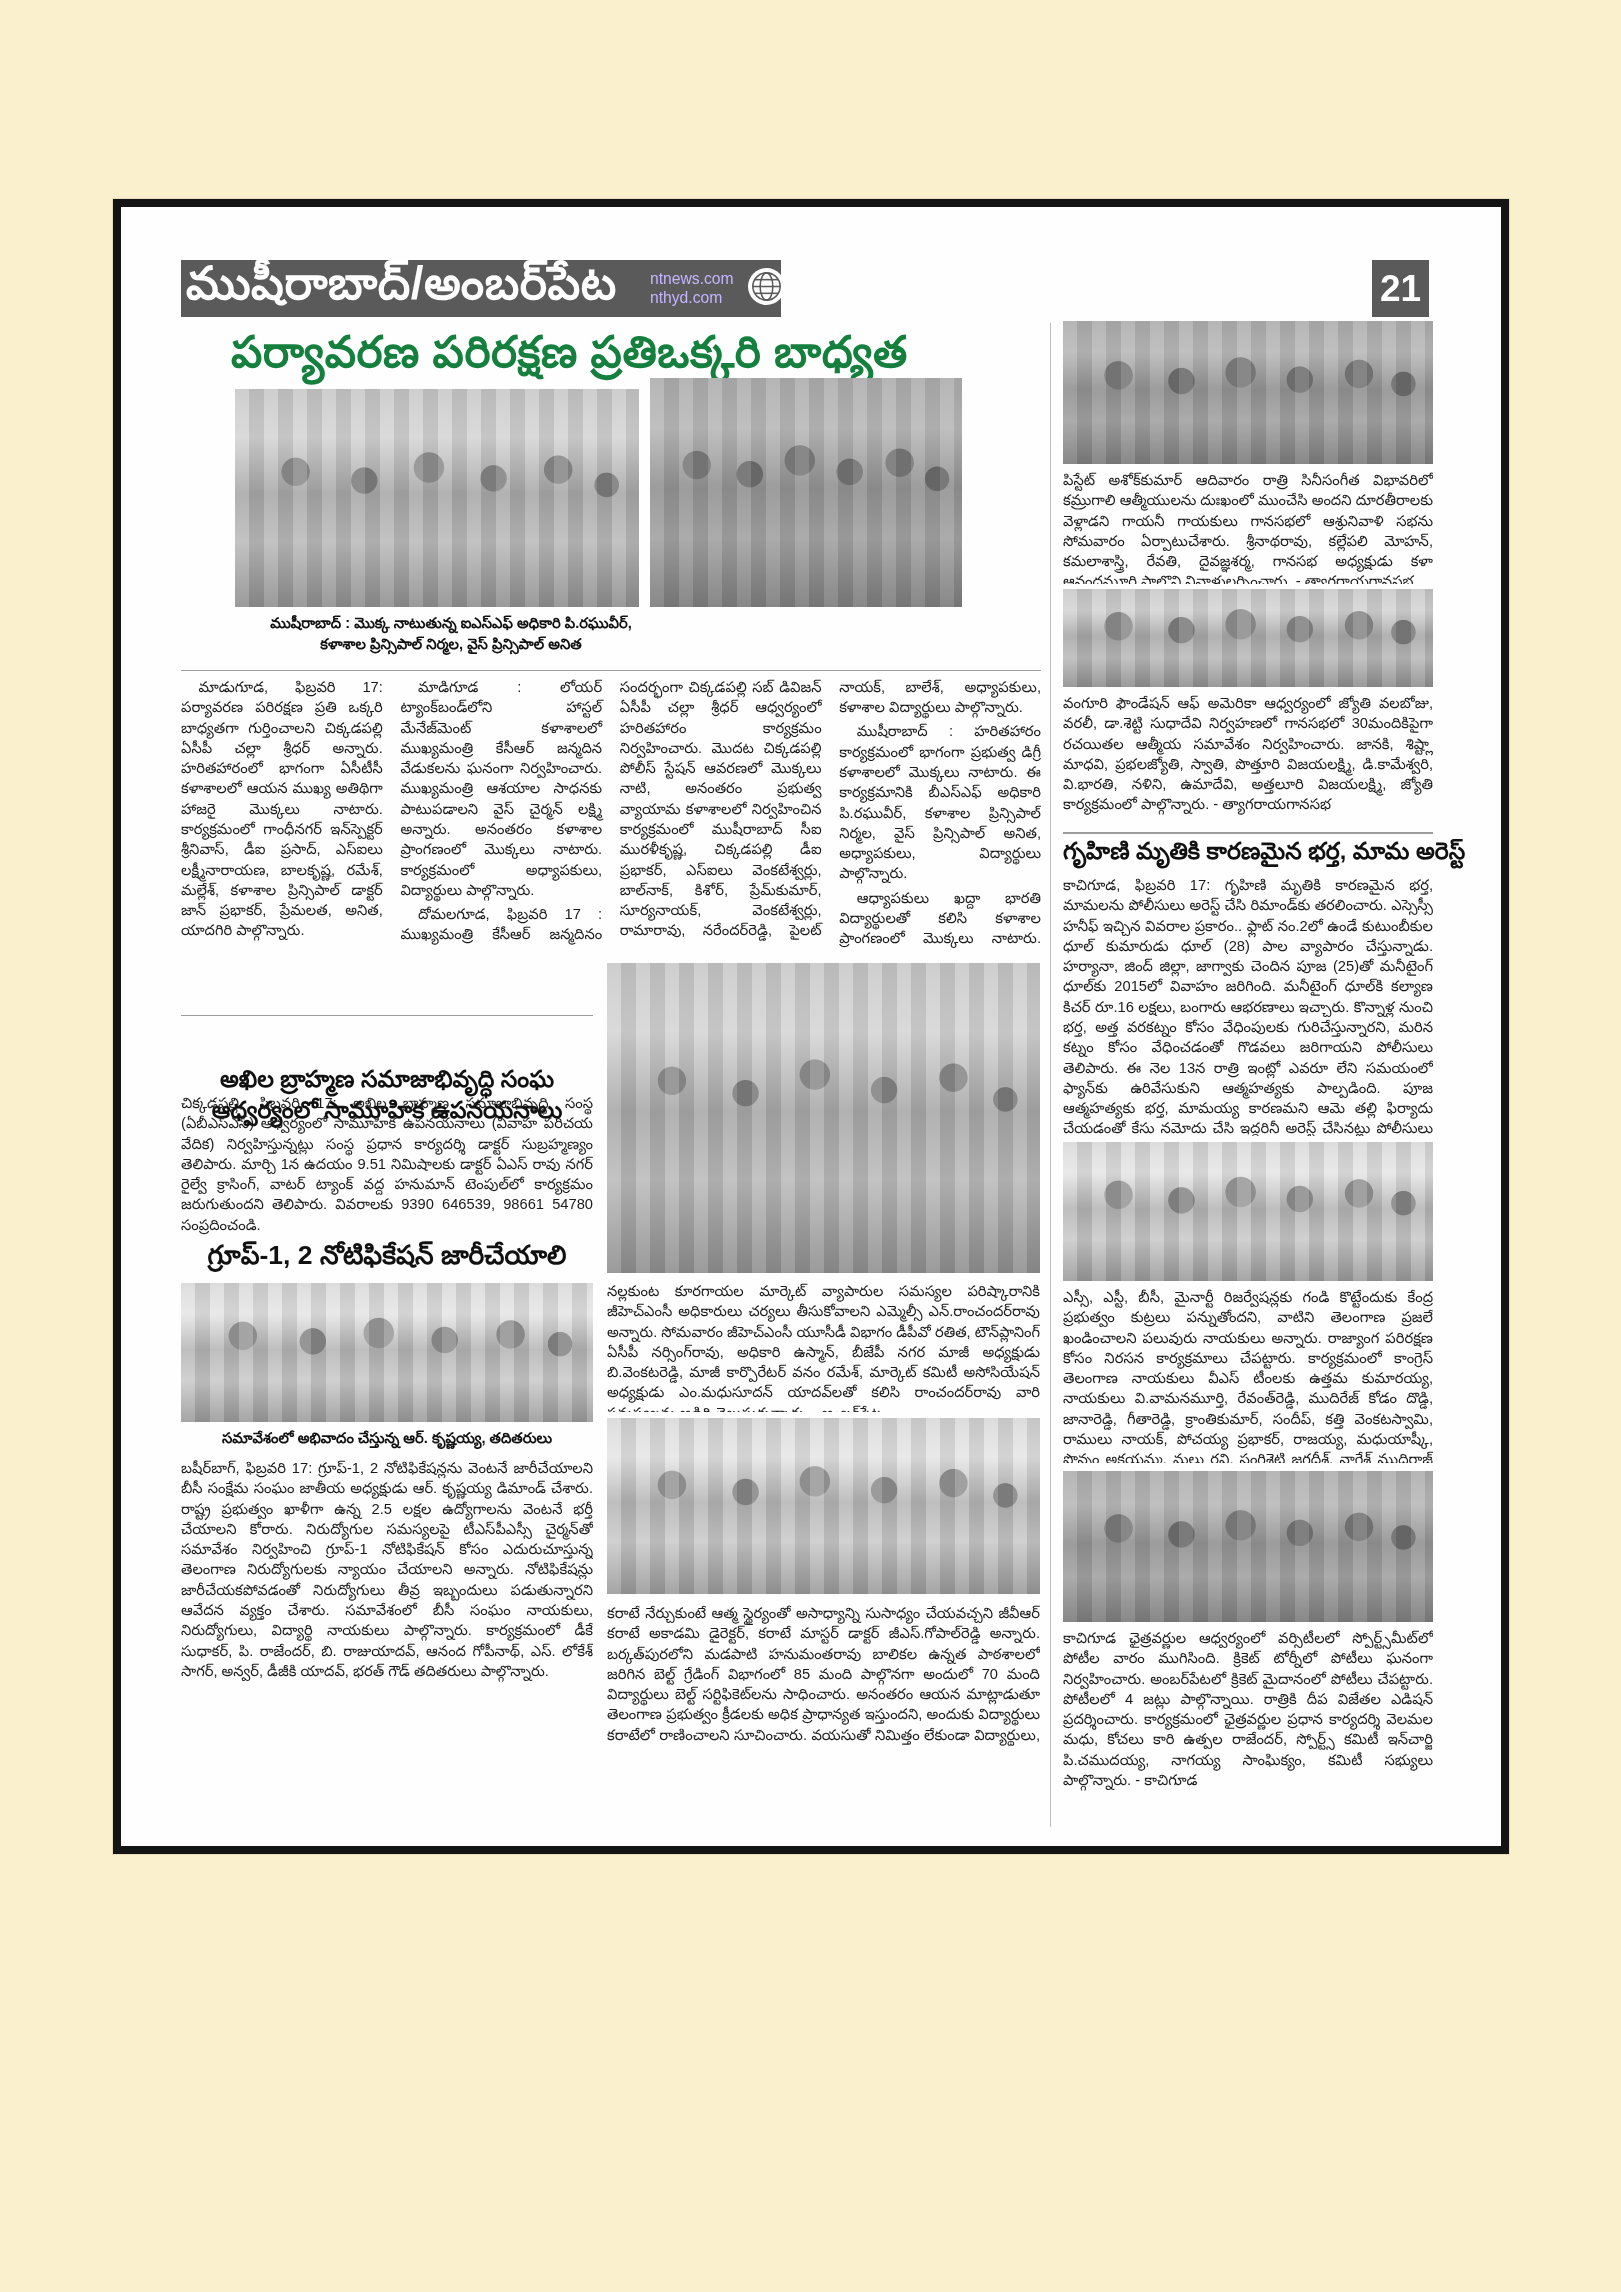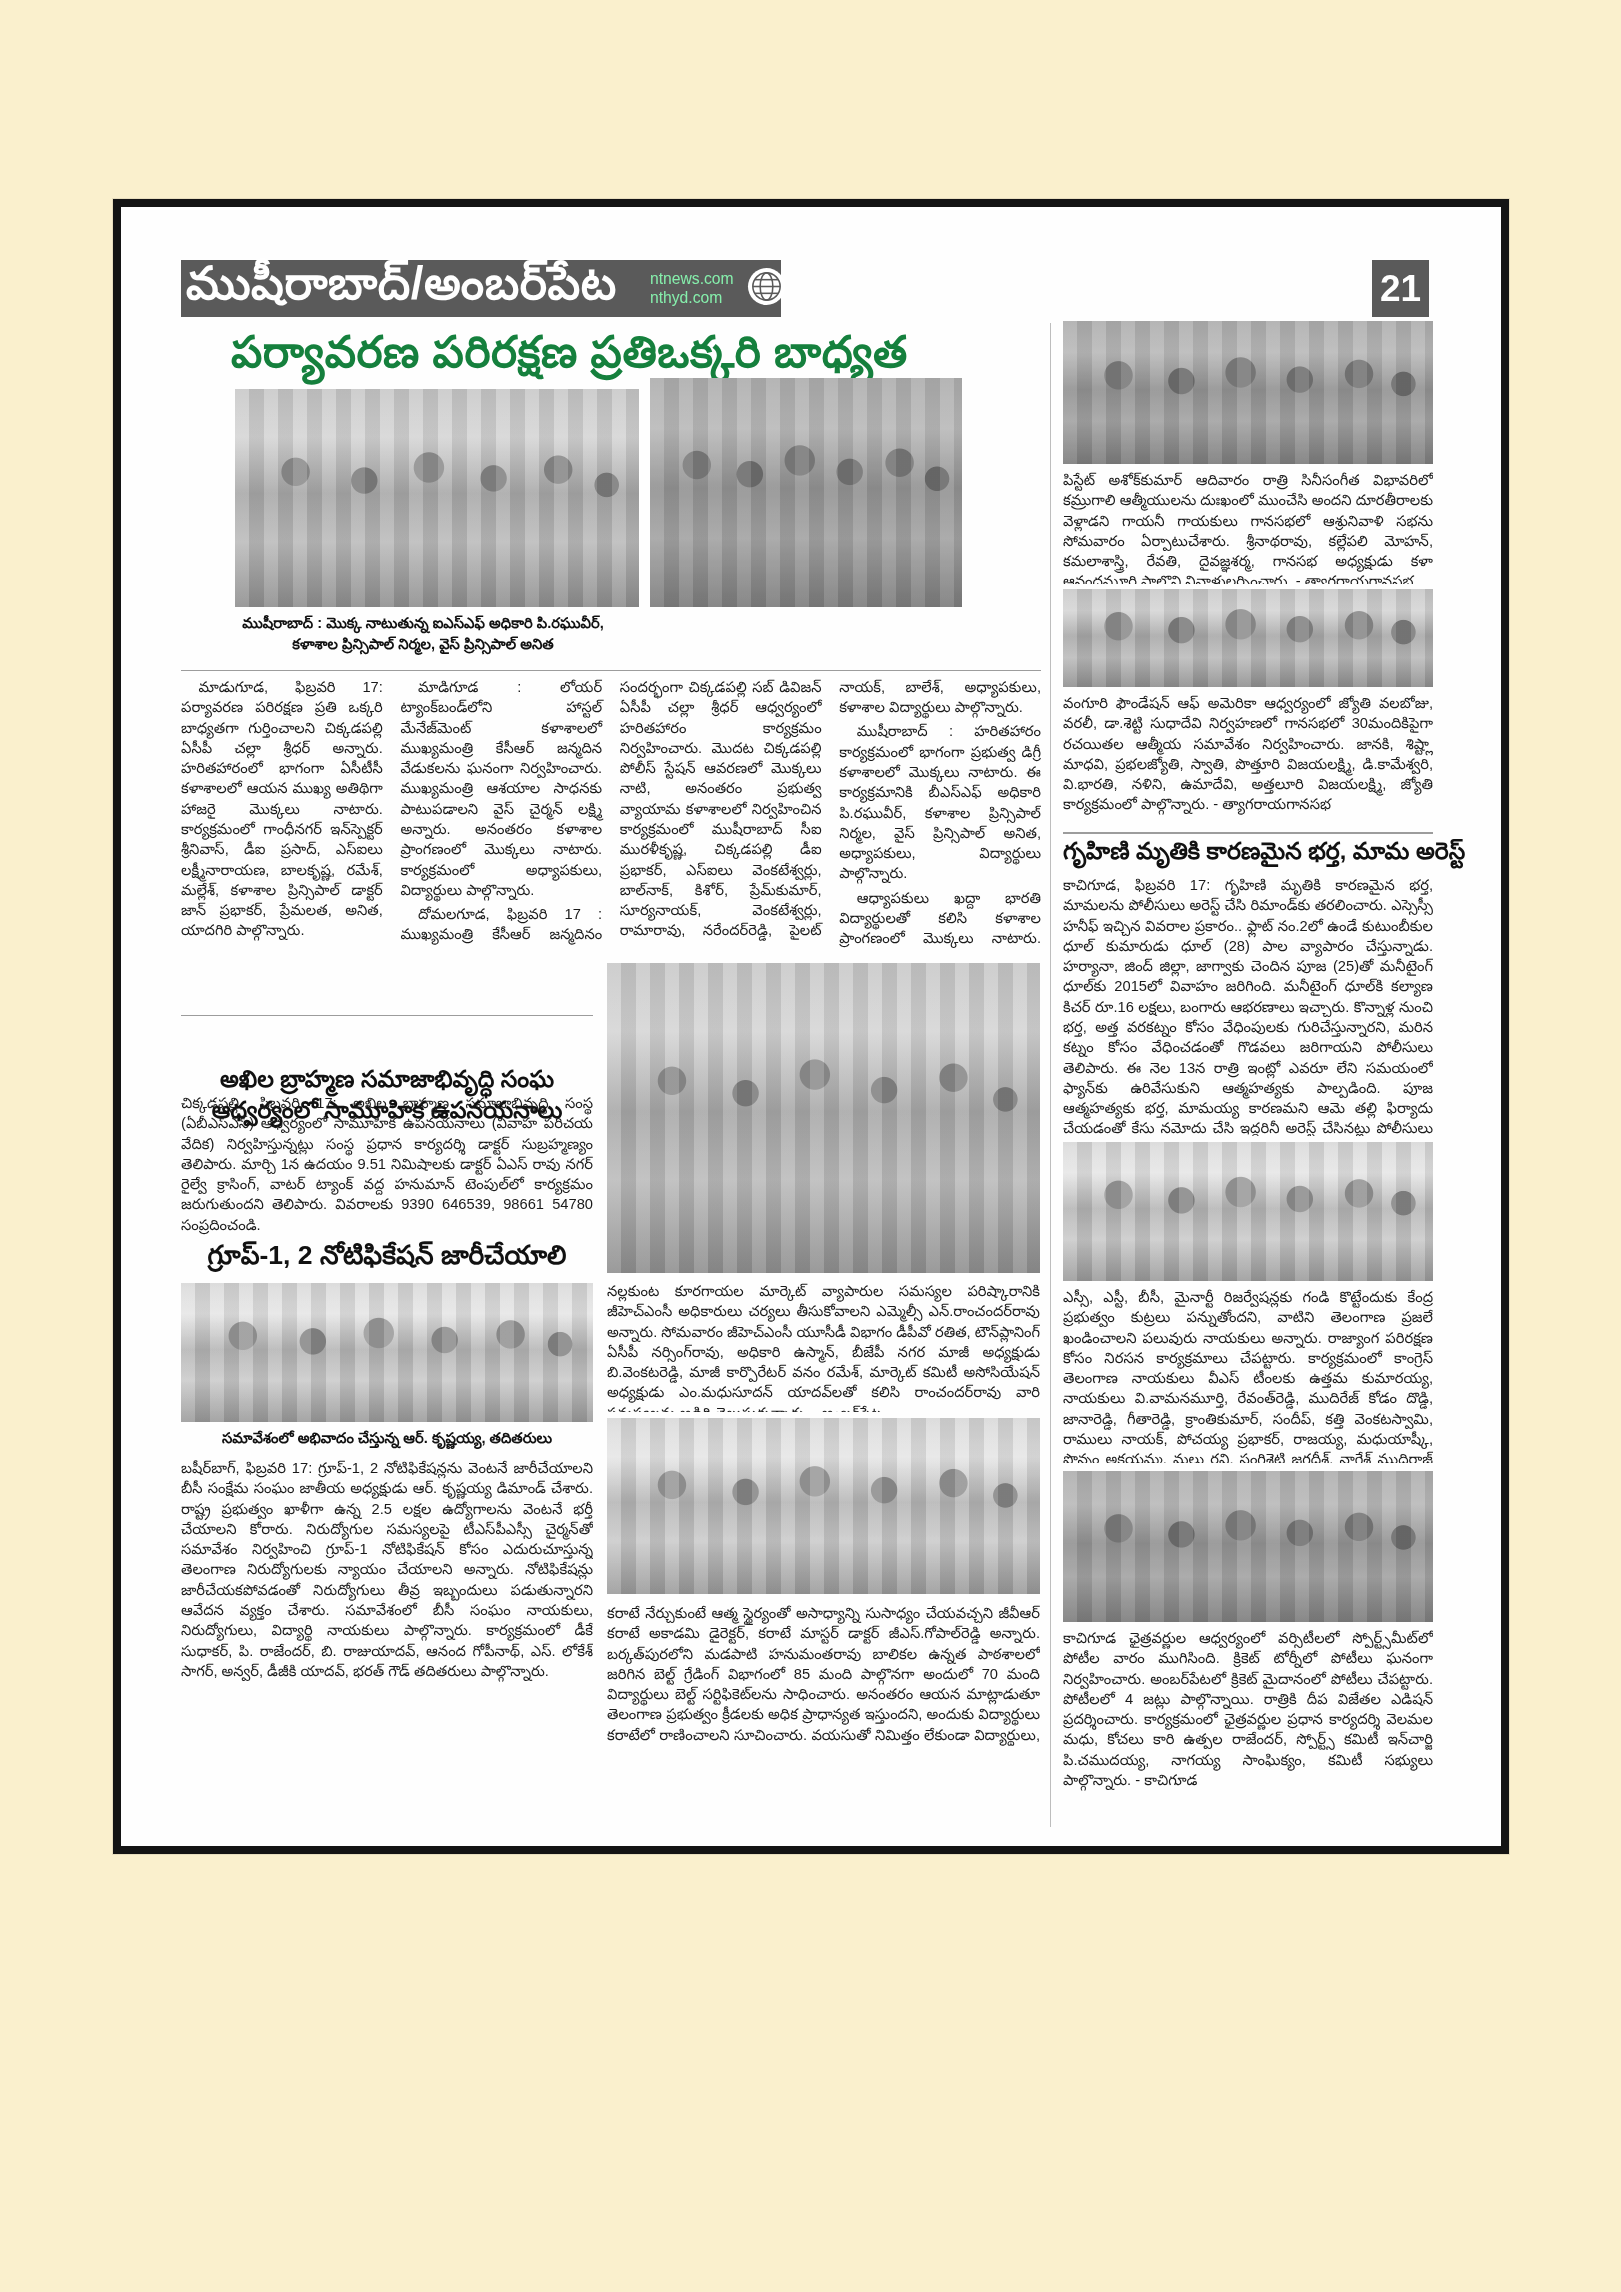--- a/index.html
+++ b/index.html
@@ -15,21 +15,21 @@
     box-shadow:0 0 0 1px #e7ddbd;
   }
   .abs{position:absolute;}
   
   .mast-dark{
     left:60px;top:53px;width:600px;height:57px;
     background:#5a5a5a;color:#fff;display:flex;align-items:center;
   }
   .mast-title{font-size:46px;font-weight:bold;padding-left:5px;letter-spacing:0.5px;white-space:nowrap;}
   .mast-div{width:1px;height:39px;background:#9b9b9b;margin:0 15.7px 0 17.6px;}
-  .mast-sites{display:flex;flex-direction:column;justify-content:center;gap:2.9px;font-size:15.7px;color:#86efac;line-height:1;}
+  .mast-sites{display:flex;flex-direction:column;justify-content:center;gap:2.9px;font-size:15.7px;color:#c4b5fd;line-height:1;}
   .globe{margin:0 15.7px 0 13.7px;flex:0 0 auto;}
   .mast-light{
     left:660px;top:53px;width:591px;height:57px;background:#e9e8e3;
     display:flex;align-items:center;
   }
   .mast-date{font-size:19.6px;font-weight:bold;color:#2e2e2e;padding-left:25.5px;white-space:nowrap;}
   .mast-paper{font-size:33px;font-weight:800;color:#1c1c1c;margin-left:auto;padding-right:13.7px;white-space:nowrap;letter-spacing:0.5px;}
   .pageno{
     left:1251px;top:53px;width:57px;height:57px;background:#5a5a5a;color:#fff;
     display:flex;align-items:center;justify-content:center;font-size:37px;font-weight:800;
@@ -88,21 +88,21 @@
           <line x1="8" y1="27" x2="32" y2="27"></line>
         </g>
       </svg>
     </span>
   </div>
   <div class="abs pageno">21</div>
 
   <div class="abs headline-main">పర్యావరణ పరిరక్షణ ప్రతిఒక్కరి బాధ్యత</div>
 
   <div class="abs photo" style="left:114px;top:182px;width:404px;height:218px;"></div>
-  <div class="abs cap" style="left:100px;top:406px;width:404px;height:51px;">ముషీరాబాద్ : మొక్క నాటుతున్న ఐఎస్ఎఫ్ అధికారి పి.రఘువీర్, కళాశాల ప్రిన్సిపాల్ నిర్మల, వైస్ ప్రిన్సిపాల్ అనిత</div>
+  <div class="abs cap" style="left:128px;top:406px;width:404px;height:51px;">ముషీరాబాద్ : మొక్క నాటుతున్న ఐఎస్ఎఫ్ అధికారి పి.రఘువీర్, కళాశాల ప్రిన్సిపాల్ నిర్మల, వైస్ ప్రిన్సిపాల్ అనిత</div>
 
   <div class="abs photo dark" style="left:529px;top:171px;width:312px;height:229px;"></div>
 
   <div class="abs rule" style="left:60px;top:463px;width:860px;height:1px;"></div>
 
   <div class="abs t" style="left:60px;top:470px;width:860px;height:278px;column-count:4;column-gap:17.6px;">
     <p>మాడుగూడ, ఫిబ్రవరి 17: పర్యావరణ పరిరక్షణ ప్రతి ఒక్కరి బాధ్యతగా గుర్తించాలని చిక్కడపల్లి ఏసీపీ చల్లా శ్రీధర్ అన్నారు. హరితహారంలో భాగంగా ఏసీటీసీ కళాశాలలో ఆయన ముఖ్య అతిథిగా హాజరై మొక్కలు నాటారు. కార్యక్రమంలో గాంధీనగర్ ఇన్‌స్పెక్టర్ శ్రీనివాస్, డీఐ ప్రసాద్, ఎస్ఐలు లక్ష్మీనారాయణ, బాలకృష్ణ, రమేశ్, మల్లేశ్, కళాశాల ప్రిన్సిపాల్ డాక్టర్ జాన్ ప్రభాకర్, ప్రేమలత, అనిత, యాదగిరి పాల్గొన్నారు.</p>
     <p>మాడిగూడ : లోయర్ ట్యాంక్‌బండ్‌లోని హాస్టల్ మేనేజ్‌మెంట్ కళాశాలలో ముఖ్యమంత్రి కేసీఆర్ జన్మదిన వేడుకలను ఘనంగా నిర్వహించారు. ముఖ్యమంత్రి ఆశయాల సాధనకు పాటుపడాలని వైస్ చైర్మన్ లక్ష్మి అన్నారు. అనంతరం కళాశాల ప్రాంగణంలో మొక్కలు నాటారు. కార్యక్రమంలో అధ్యాపకులు, విద్యార్థులు పాల్గొన్నారు.</p>
     <p>దోమలగూడ, ఫిబ్రవరి 17 : ముఖ్యమంత్రి కేసీఆర్ జన్మదినం సందర్భంగా చిక్కడపల్లి సబ్ డివిజన్ ఏసీపీ చల్లా శ్రీధర్ ఆధ్వర్యంలో హరితహారం కార్యక్రమం నిర్వహించారు. మొదట చిక్కడపల్లి పోలీస్ స్టేషన్ ఆవరణలో మొక్కలు నాటి, అనంతరం ప్రభుత్వ వ్యాయామ కళాశాలలో నిర్వహించిన కార్యక్రమంలో ముషీరాబాద్ సీఐ మురళీకృష్ణ, చిక్కడపల్లి డీఐ ప్రభాకర్, ఎస్ఐలు వెంకటేశ్వర్లు, బాల్‌నాక్, కిశోర్, ప్రేమ్‌కుమార్, సూర్యనాయక్, వెంకటేశ్వర్లు, రామారావు, నరేందర్‌రెడ్డి, పైలట్ నాయక్, బాలేశ్, అధ్యాపకులు, కళాశాల విద్యార్థులు పాల్గొన్నారు.</p>
     <p>ముషీరాబాద్ : హరితహారం కార్యక్రమంలో భాగంగా ప్రభుత్వ డిగ్రీ కళాశాలలో మొక్కలు నాటారు. ఈ కార్యక్రమానికి బీఎస్ఎఫ్ అధికారి పి.రఘువీర్, కళాశాల ప్రిన్సిపాల్ నిర్మల, వైస్ ప్రిన్సిపాల్ అనిత, అధ్యాపకులు, విద్యార్థులు పాల్గొన్నారు.</p>

